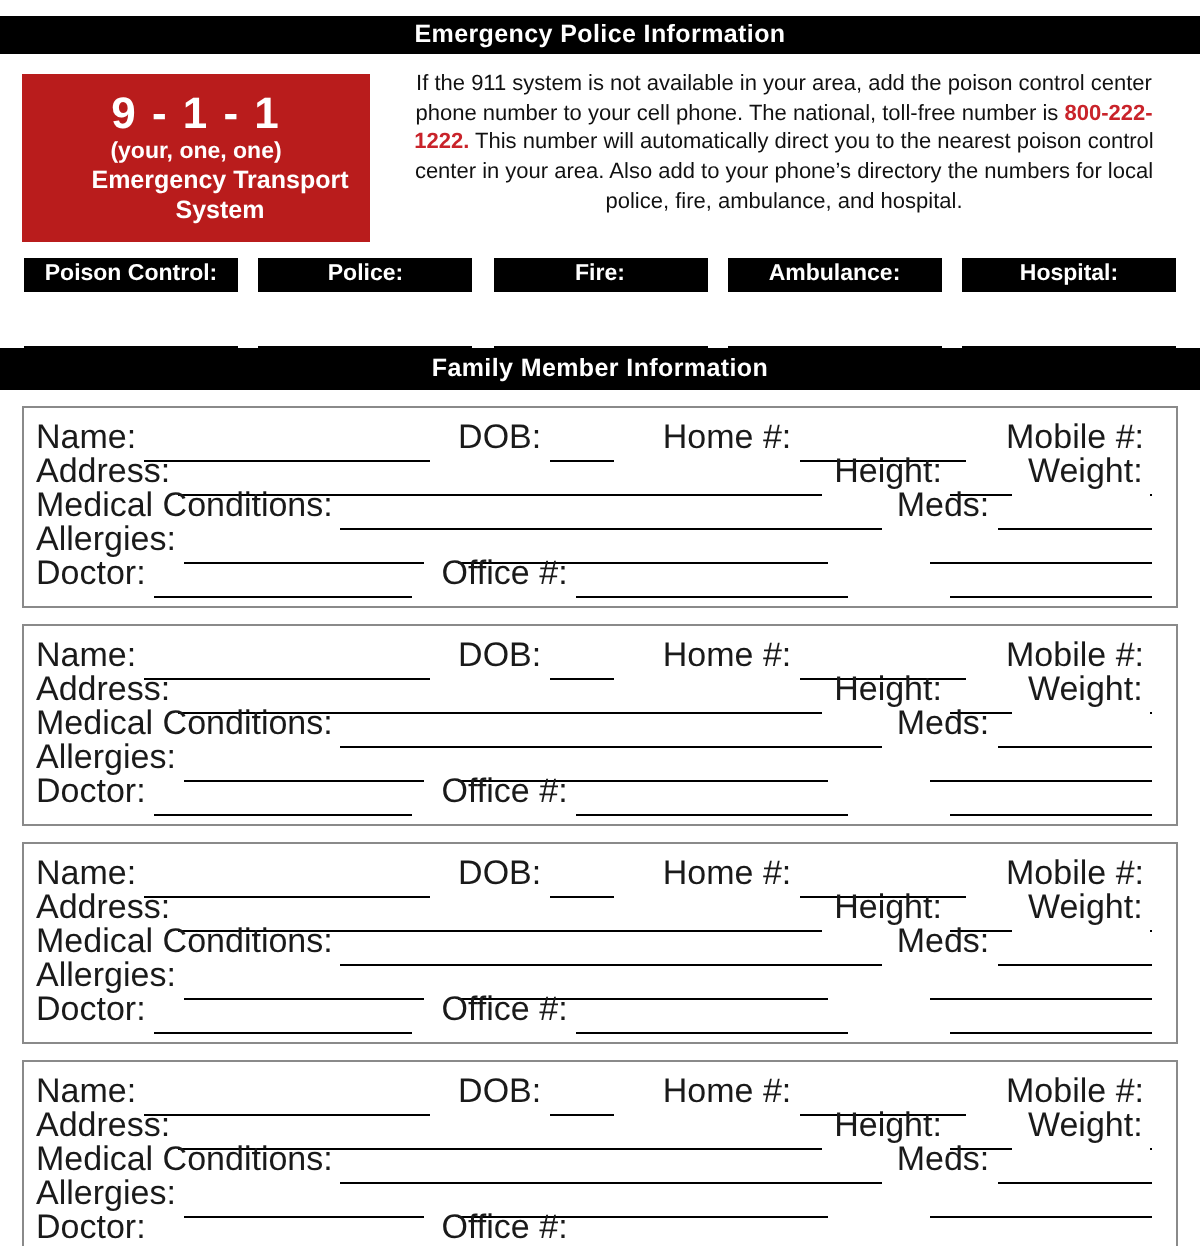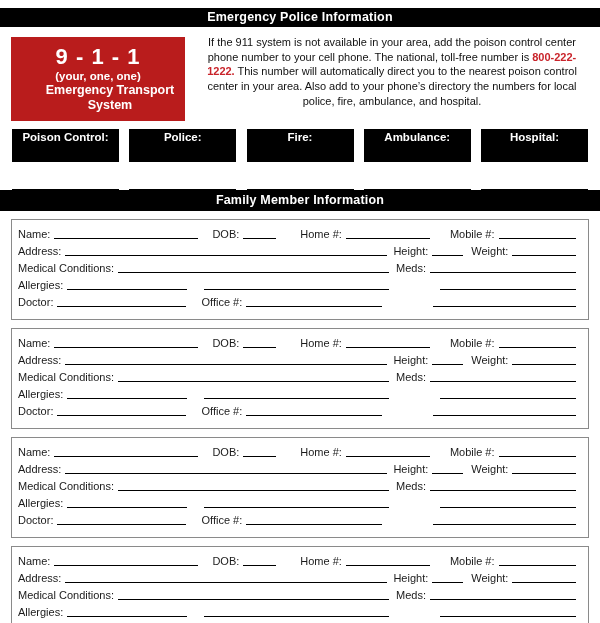--- a/index.html
+++ b/index.html
@@ -21,35 +21,35 @@
   }
   .red-box .big-number{font-size:22px;font-weight:bold;letter-spacing:1px;line-height:26px;}
   .red-box .pronunciation{font-size:11.5px;font-weight:bold;line-height:13px;}
   .red-box .system-label{font-size:12.5px;font-weight:bold;line-height:15px;padding-left:24px;}
   .instructions{font-size:11px;line-height:14.7px;margin-top:-2px;text-align:center;}
   .phone-red{font-weight:bold;color:#c9232a;}
   
   .contact-row{display:flex;justify-content:space-between;margin:8px 12px 0;}
   .contact-box{
     width:107px;background:#000;color:#fff;font-weight:bold;font-size:11.5px;
-    text-align:center;padding:2px 0 19px;
+    text-align:center;padding:2px 0 3px;
   }
   .contact-lines{display:flex;justify-content:space-between;margin:27px 12px 0;}
   .contact-line{width:107px;height:0;border-bottom:1.7px solid #000;}
   
   .family-bar{
     background:#000;color:#fff;text-align:center;
     font-weight:bold;font-size:12.5px;padding:3px 0 4px;letter-spacing:.2px;
   }
   .members{margin:8px 11px 0;}
   .member{
     border:1px solid #8a8a8a;background:#fff;
     padding:8px 12px 6px 6px;margin-bottom:8px;
   }
-  .frow{display:flex;align-items:flex-start;height:17px;font-size:11px;white-space:nowrap;}
+  .frow{display:flex;align-items:flex-end;height:17px;font-size:17px;white-space:nowrap;}
   .lbl{margin-right:4px;color:#1a1a1a;}
   .line{display:inline-block;height:10px;border-bottom:1.3px solid #000;margin-bottom:-2px;}
   .grow{flex:1;}
   .w144{width:144px}.w33{width:33px}.w84{width:84px}
   .w322{width:322px}.w31{width:31px}
   .w271{width:271px}
   .w120{width:120px}.w185{width:185px}
   .w129{width:129px}.w136{width:136px}
   .ml6{margin-left:6px}.ml7{margin-left:7px}.ml8{margin-left:8px}
   .ml14{margin-left:14px}.ml15{margin-left:15px}.ml17{margin-left:17px}

